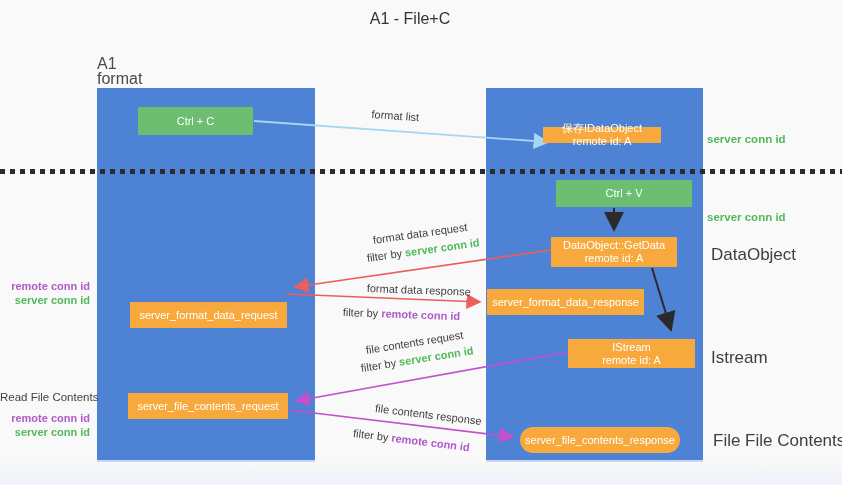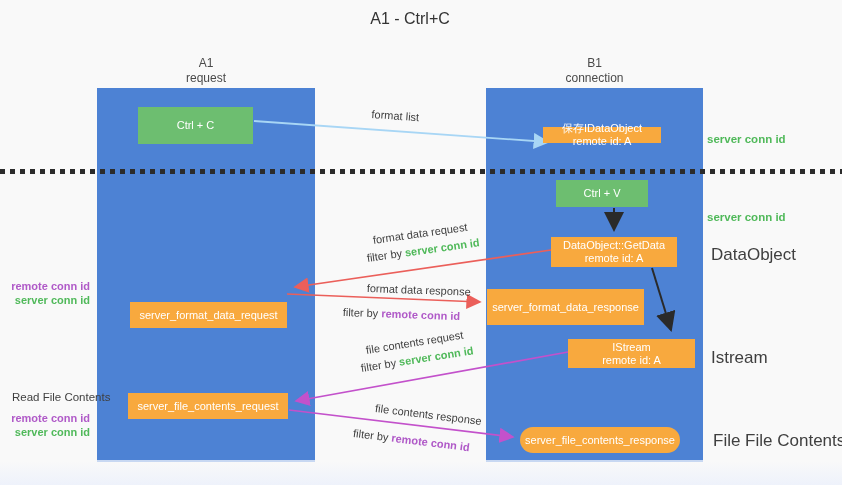--- a/index.html
+++ b/index.html
@@ -11,22 +11,22 @@
     position:relative;
     width:842px;height:485px;
     background:linear-gradient(#f9f9f9 0%, #f9f9f9 95%, #eef2fb 100%);
     overflow:hidden;
   }
   .title{
     position:absolute;left:0;top:8px;width:820px;
     text-align:center;color:#333;font-size:16px;line-height:21px;
   }
   .col-header{
-    position:absolute;top:56px;text-align:center;
-    color:#4a4a4a;font-size:12px;line-height:15px;
+    position:absolute;top:56px;
+    color:#4a4a4a;font-size:16px;line-height:15px;
   }
   .lifeline{
     position:absolute;top:88px;height:372px;
     background:#4d82d4;
     border-bottom:2px solid #c8d8f2;
   }
   .dotted-line{
     position:absolute;left:0;top:169px;width:842px;height:5px;
     background:repeating-linear-gradient(90deg,#2b2b2b 0 5px,transparent 5px 10px);
   }
@@ -49,39 +49,35 @@
   }
   .side.green{background:none;color:#50b95a;font-weight:bold;font-size:11.5px;}
   .ids-block{
     position:absolute;left:0;width:90px;text-align:right;
     font-size:11px;font-weight:bold;line-height:14px;white-space:nowrap;
   }
   .ids-block .remote{color:#b05ac8;}
   .ids-block .server{color:#50b95a;}
   .read-label{
     position:absolute;left:0;width:92px;text-align:center;
-    font-size:11.5px;color:#3f3f3f;white-space:nowrap;margin-left:12px;
+    font-size:11.5px;color:#3f3f3f;white-space:nowrap;
   }
 </style>
 </head>
 <body>
 
 <div id="stage">
 
   <div class="title">
-    <div>A1 - Ctrl+C</div>
+    <div>A1 - File+C</div>
   </div>
 
   <div class="col-header" style="left:97px;width:218px;">
     <div>A1</div>
-    <div>request</div>
-  </div>
-  <div class="col-header" style="left:486px;width:217px;">
-    <div>B1</div>
-    <div>connection</div>
+    <div>format</div>
   </div>
 
   <div class="lifeline" style="left:97px;width:218px;"></div>
   <div class="lifeline" style="left:486px;width:217px;"></div>
 
   <div class="dotted-line"></div>
 
   <svg class="arrows" width="842" height="485" viewBox="0 0 842 485">
     <defs>
       <marker id="mblue" markerWidth="10" markerHeight="9" refX="8" refY="4.5" orient="auto">
@@ -99,38 +95,38 @@
     </defs>
     <line x1="254" y1="121" x2="548" y2="142" stroke="#a8d6f5" stroke-width="1.8" marker-end="url(#mblue)"></line>
     <line x1="614" y1="208" x2="614" y2="230" stroke="#2a2a2a" stroke-width="2" marker-end="url(#mblk)"></line>
     <line x1="652" y1="268" x2="671" y2="330" stroke="#2a2a2a" stroke-width="2" marker-end="url(#mblk)"></line>
     <line x1="551" y1="250" x2="295" y2="287" stroke="#eb5f5a" stroke-width="1.7" marker-end="url(#mred)"></line>
     <line x1="287" y1="294" x2="480" y2="302" stroke="#eb5f5a" stroke-width="1.7" marker-end="url(#mred)"></line>
     <line x1="568" y1="352" x2="296" y2="401" stroke="#c351cb" stroke-width="1.7" marker-end="url(#mmag)"></line>
     <line x1="289" y1="410" x2="513" y2="437" stroke="#c351cb" stroke-width="1.7" marker-end="url(#mmag)"></line>
   </svg>
 
-  <div class="node green" style="left:138px;top:107px;width:115px;height:37px;">
+  <div class="node green" style="left:138px;top:107px;width:115px;height:28px;">
     <div>Ctrl + C</div>
   </div>
   <div class="node orange" style="left:543px;top:127px;width:118px;height:16px;">
     <div>保存IDataObject</div>
     <div>remote id: A</div>
   </div>
-  <div class="node green" style="left:556px;top:180px;width:92px;height:27px;">
+  <div class="node green" style="left:556px;top:180px;width:136px;height:27px;">
     <div>Ctrl + V</div>
   </div>
   <div class="node orange" style="left:551px;top:237px;width:126px;height:30px;">
     <div>DataObject::GetData</div>
     <div>remote id: A</div>
   </div>
   <div class="node orange" style="left:130px;top:277px;width:157px;height:26px;margin-top:25px;">
     <div>server_format_data_request</div>
   </div>
-  <div class="node orange" style="left:487px;top:289px;width:157px;height:36px;">
+  <div class="node orange" style="left:487px;top:289px;width:157px;height:26px;">
     <div>server_format_data_response</div>
   </div>
   <div class="node orange" style="left:568px;top:339px;width:127px;height:29px;">
     <div>IStream</div>
     <div>remote id: A</div>
   </div>
   <div class="node orange" style="left:128px;top:393px;width:160px;height:26px;">
     <div>server_file_contents_request</div>
   </div>
   <div class="node orange" style="left:520px;top:427px;width:160px;height:26px;border-radius:13px;">

